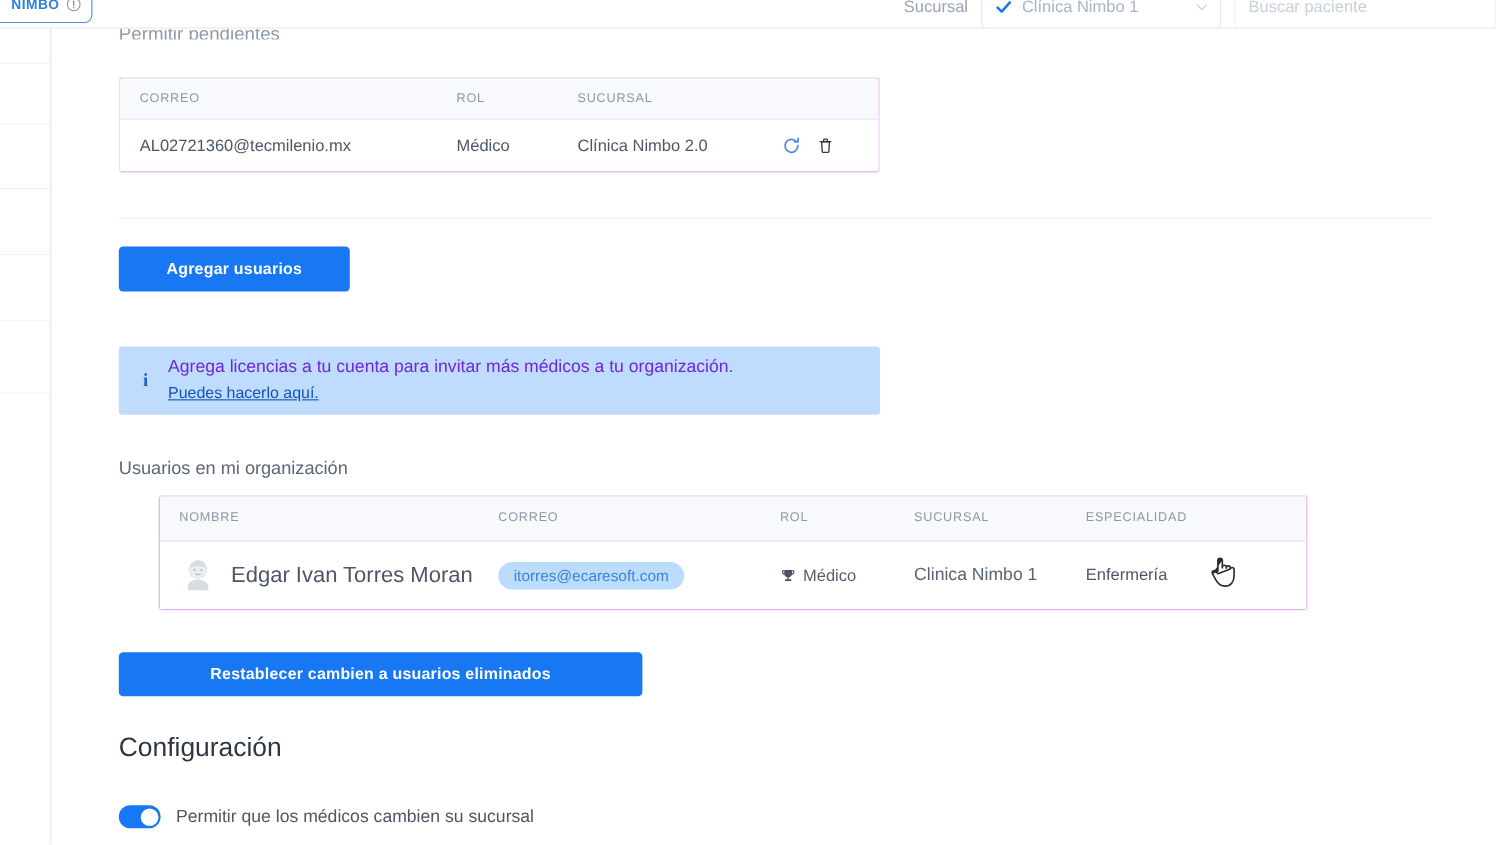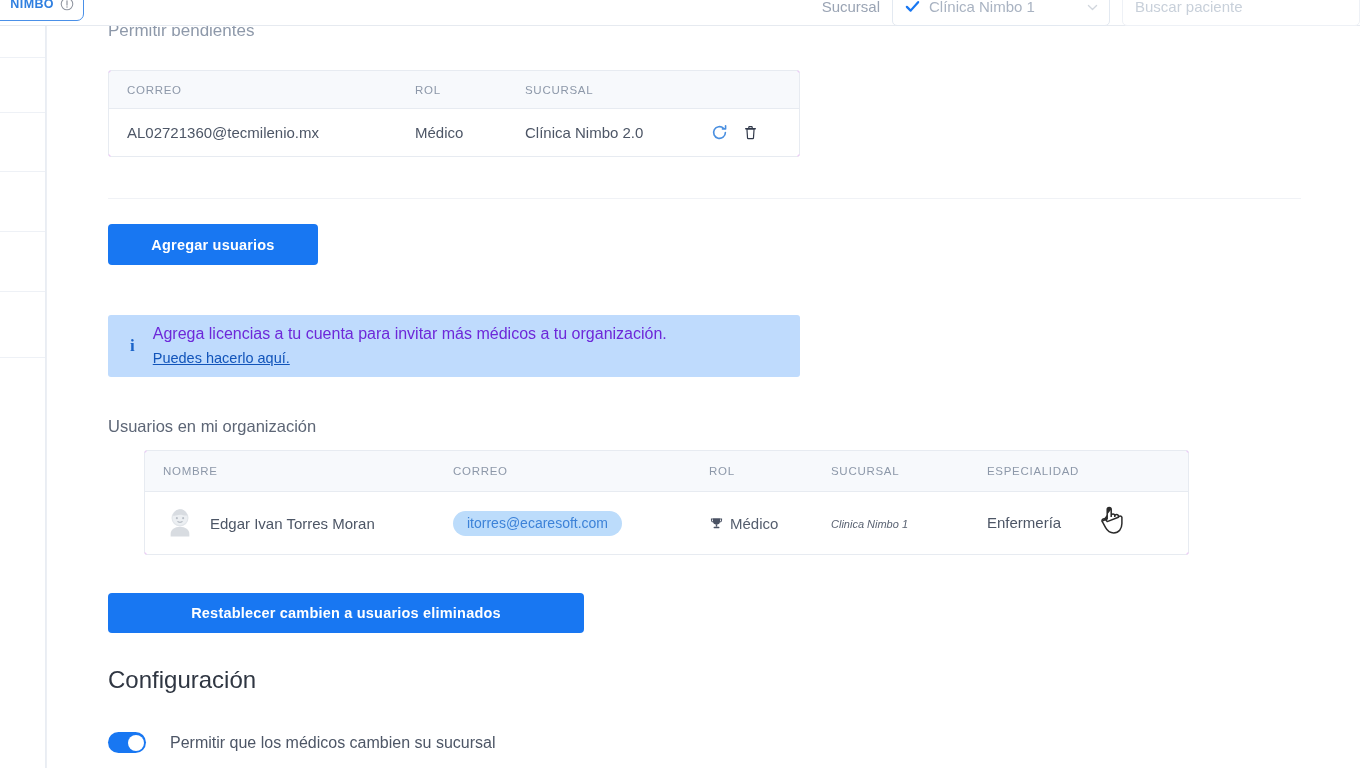--- a/index.html
+++ b/index.html
@@ -281,52 +281,52 @@
   .u-nombre { width: 290px; display: flex; align-items: center; gap: 13px; }
   .u-correo { width: 256px; }
   .u-rol    { width: 122px; display: flex; align-items: center; gap: 6px; }
   .u-sucursal { width: 156px; }
   .u-especialidad { flex: 1; }
 
   .users-table .tbl-head .u-nombre,
   .users-table .tbl-head .u-rol { display: block; }
 
   .avatar { width: 34px; height: 34px; flex: none; }
-  .uname { font-size: 15px; color: #4d5666; white-space: nowrap; }
+  .uname { font-size: 20px; color: #4d5666; white-space: nowrap; }
   .email-chip {
     display: inline-flex;
     align-items: center;
     justify-content: center;
     height: 25px;
     padding: 0 14px;
     border-radius: 13px;
     background: #bcdcfb;
     color: #3c82d8;
     font-size: 14px;
     white-space: nowrap;
   }
   .rol-text { font-size: 15px; color: #545d6d; }
   .trophy-icon { width: 15px; height: 15px; flex: none; }
-  .sucursal-ital { font-size: 11px; color: #5a6373; font-style: italic; }
+  .sucursal-ital { font-size: 16px; color: #5a6373; }
   .esp-text { font-size: 15px; color: #4d5666; }
 
   
   .config-title {
     position: absolute;
     left: 108px; top: 666px;
     font-size: 24px;
     color: #2f3642;
     font-weight: 400;
   }
   .config-row {
     position: absolute;
     left: 108px; top: 732px;
     display: flex;
     align-items: center;
-    gap: 24px;
+    gap: 14px;
   }
   .toggle {
     width: 38px; height: 21px;
     border-radius: 11px;
     background: #1877f2;
     position: relative;
     flex: none;
     cursor: pointer;
   }
   .toggle .knob {

